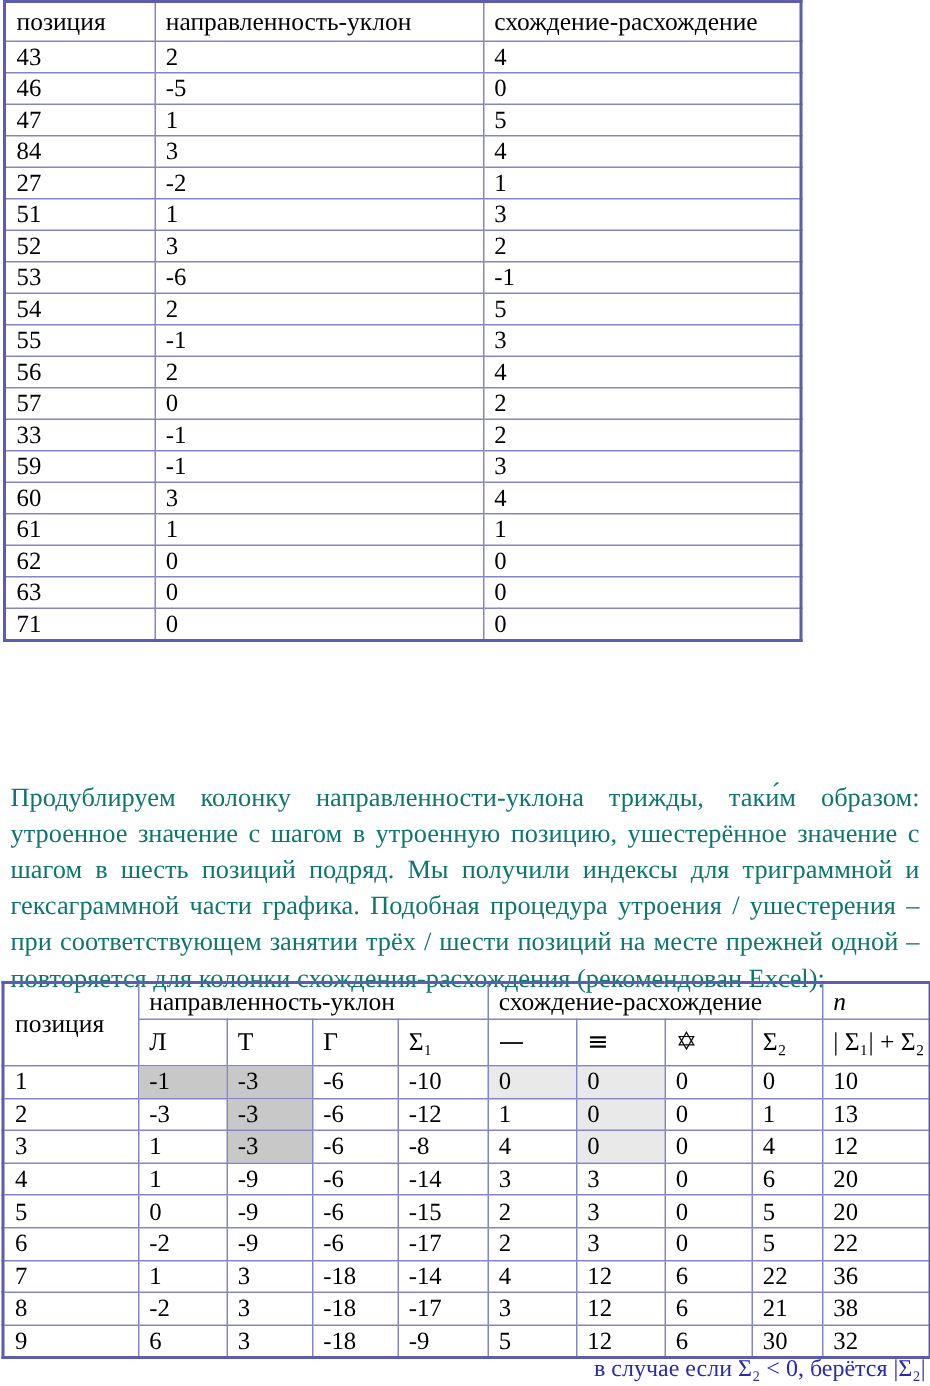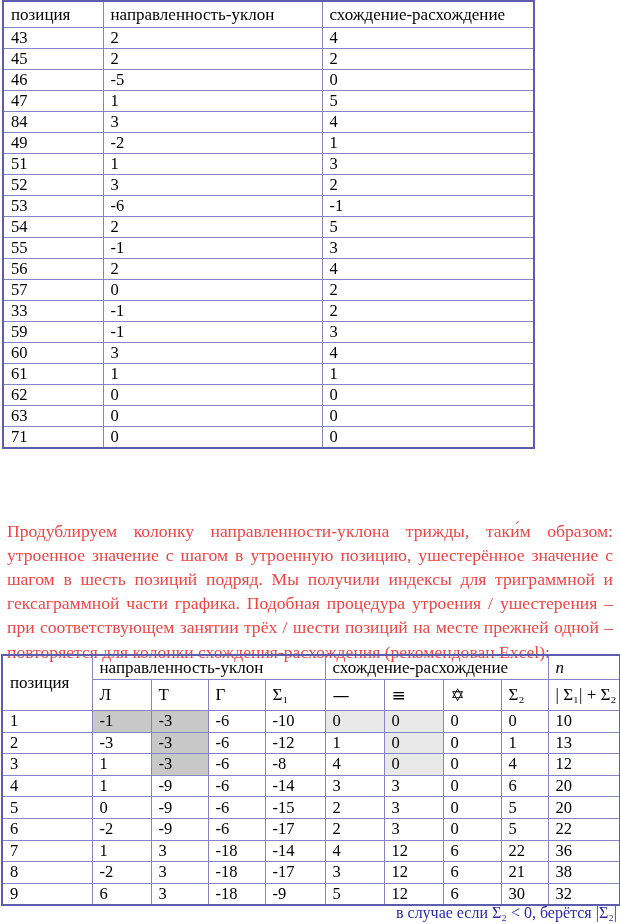--- a/index.html
+++ b/index.html
@@ -14,21 +14,21 @@
            font-weight:normal; overflow:hidden; white-space:nowrap; }
 
   
   #upper-table { position:absolute; top:0; left:2px; width:531px; border:2px solid #5d5dae; }
   #upper-table th { height:25px; font-size:17px; }
   #upper-table td { height:20px; font-size:16.5px; }
 
   
   #body-paragraph {
     position:absolute; top:501px; left:7px; width:606px;
-    font-size:17.6px; line-height:24.2px; text-align:justify; color:#ef4444;
+    font-size:17.6px; line-height:24.2px; text-align:justify; color:#0f766e;
   }
 
   
   #lower-table { position:absolute; top:654px; left:1px; width:618px; border:2px solid #5d5dae; }
   #lower-table th { font-size:17px; }
   #lower-table thead tr.group-row th { height:23px; }
   #lower-table thead tr.sub-row th { height:30px; }
   #lower-table td { height:20.6px; font-size:16.5px; }
   th.v-center { vertical-align:middle; }
   th.italic { font-style:italic; }
@@ -61,41 +61,36 @@
         <th>схождение-расхождение</th>
       </tr>
     </thead>
     <tbody>
         <tr>
           <td>43</td>
           <td>2</td>
           <td>4</td>
         </tr>
         <tr>
-          <td>45</td>
-          <td>2</td>
-          <td>2</td>
-        </tr>
-        <tr>
           <td>46</td>
           <td>-5</td>
           <td>0</td>
         </tr>
         <tr>
           <td>47</td>
           <td>1</td>
           <td>5</td>
         </tr>
         <tr>
           <td>84</td>
           <td>3</td>
           <td>4</td>
         </tr>
         <tr>
-          <td>49</td>
+          <td>27</td>
           <td>-2</td>
           <td>1</td>
         </tr>
         <tr>
           <td>51</td>
           <td>1</td>
           <td>3</td>
         </tr>
         <tr>
           <td>52</td>

